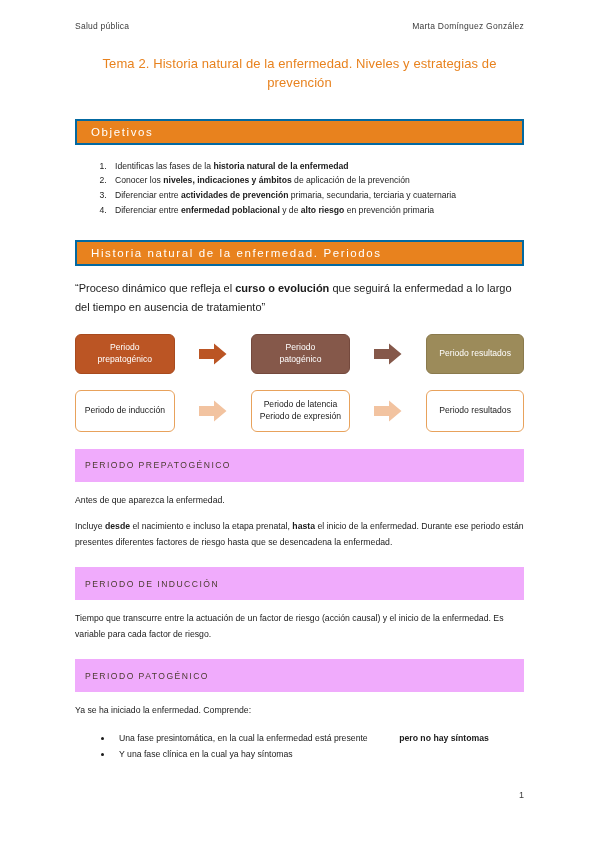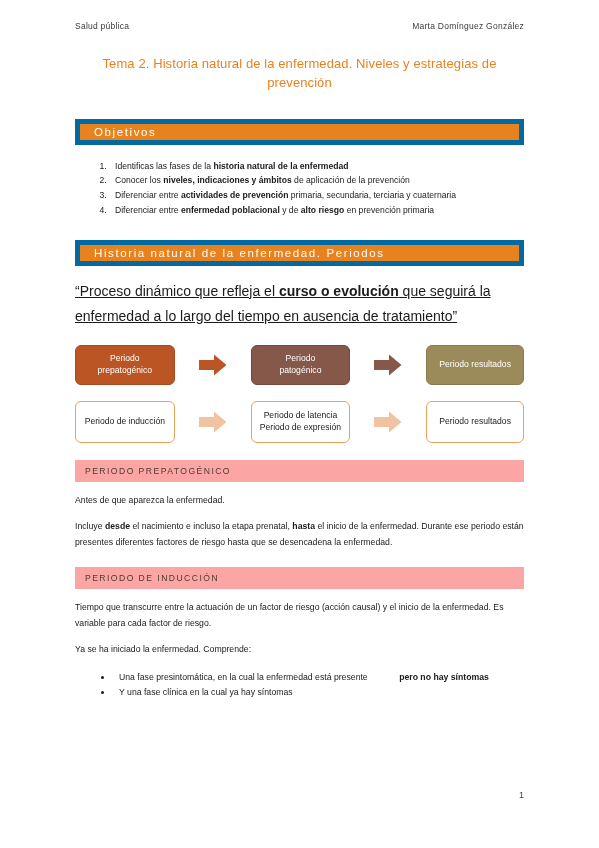--- a/index.html
+++ b/index.html
@@ -42,21 +42,21 @@
     font-weight: 400;
     line-height: 1.45;
     color: #E8821E;
     letter-spacing: 0.1px;
   }
 
   
   .banner {
     margin-top: 26px;
     background: #E8821E;
-    border: 5px solid #0369a1;
+    border: 2px solid #0369a1;
     color: #ffffff;
     font-size: 11.5px;
     letter-spacing: 1.6px;
     padding: 7px 0 7px 14px;
     box-sizing: border-box;
     height: 26px;
     line-height: 12px;
     display: flex;
     align-items: center;
   }
@@ -68,25 +68,24 @@
     padding-left: 34px;
     font-size: 8.6px;
     line-height: 1.72;
     color: #1b1b1b;
   }
   ol.objectives li { padding-left: 6px; }
   ol.objectives li b { font-weight: 700; }
 
   
   .para {
-    font-size: 14px;
+    font-size: 11px;
     line-height: 1.78;
     margin: 13px 0 0 0;
     color: #1b1b1b;
-    text-decoration: underline;
   }
   .para b { font-weight: 700; }
 
   
   .diagram {
     margin-top: 16px;
   }
   .diag-row {
     display: flex;
     align-items: center;
@@ -126,27 +125,27 @@
   .arrow {
     width: 28px;
     height: 22px;
     margin: 0 12px;
     flex: none;
   }
   .arrow svg { display: block; width: 28px; height: 22px; }
 
   
   .subhead {
-    background: #fca5a5;
+    background: #f0abfc;
     color: #4a3b2f;
     font-size: 8.6px;
     letter-spacing: 1.45px;
     padding: 6px 0 6px 10px;
     box-sizing: border-box;
-    height: 22px;
+    height: 33px;
     display: flex;
     align-items: center;
     margin-top: 17px;
   }
 
   .body-text {
     font-size: 8.7px;
     line-height: 1.78;
     margin-top: 11px;
     color: #1b1b1b;
@@ -252,20 +251,23 @@
   <div>
       <div class="subhead">
         <span>PERIODO PREPATOGÉNICO</span>
       </div>
       <p class="body-text"><span>Antes de que aparezca la enfermedad.</span></p>
       <p class="body-text"><span>Incluye </span><b>desde</b><span> el nacimiento e incluso la etapa prenatal, </span><b>hasta</b><span> el inicio de la enfermedad. Durante ese periodo están presentes diferentes factores de riesgo hasta que se desencadena la enfermedad.</span></p>
       <div class="subhead">
         <span>PERIODO DE INDUCCIÓN</span>
       </div>
       <p class="body-text"><span>Tiempo que transcurre entre la actuación de un factor de riesgo (acción causal) y el inicio de la enfermedad. Es variable para cada factor de riesgo.</span></p>
+      <div class="subhead">
+        <span>PERIODO PATOGÉNICO</span>
+      </div>
       <p class="body-text"><span>Ya se ha iniciado la enfermedad. Comprende:</span></p>
       <ul class="bullets">
         <li><span>Una fase presintomática, en la cual la enfermedad está presente </span><b>pero no hay síntomas</b></li>
         <li><span>Y una fase clínica en la cual ya hay síntomas</span></li>
       </ul>
     </div>
 
   <div class="page-number">1</div>
 </div>
 

